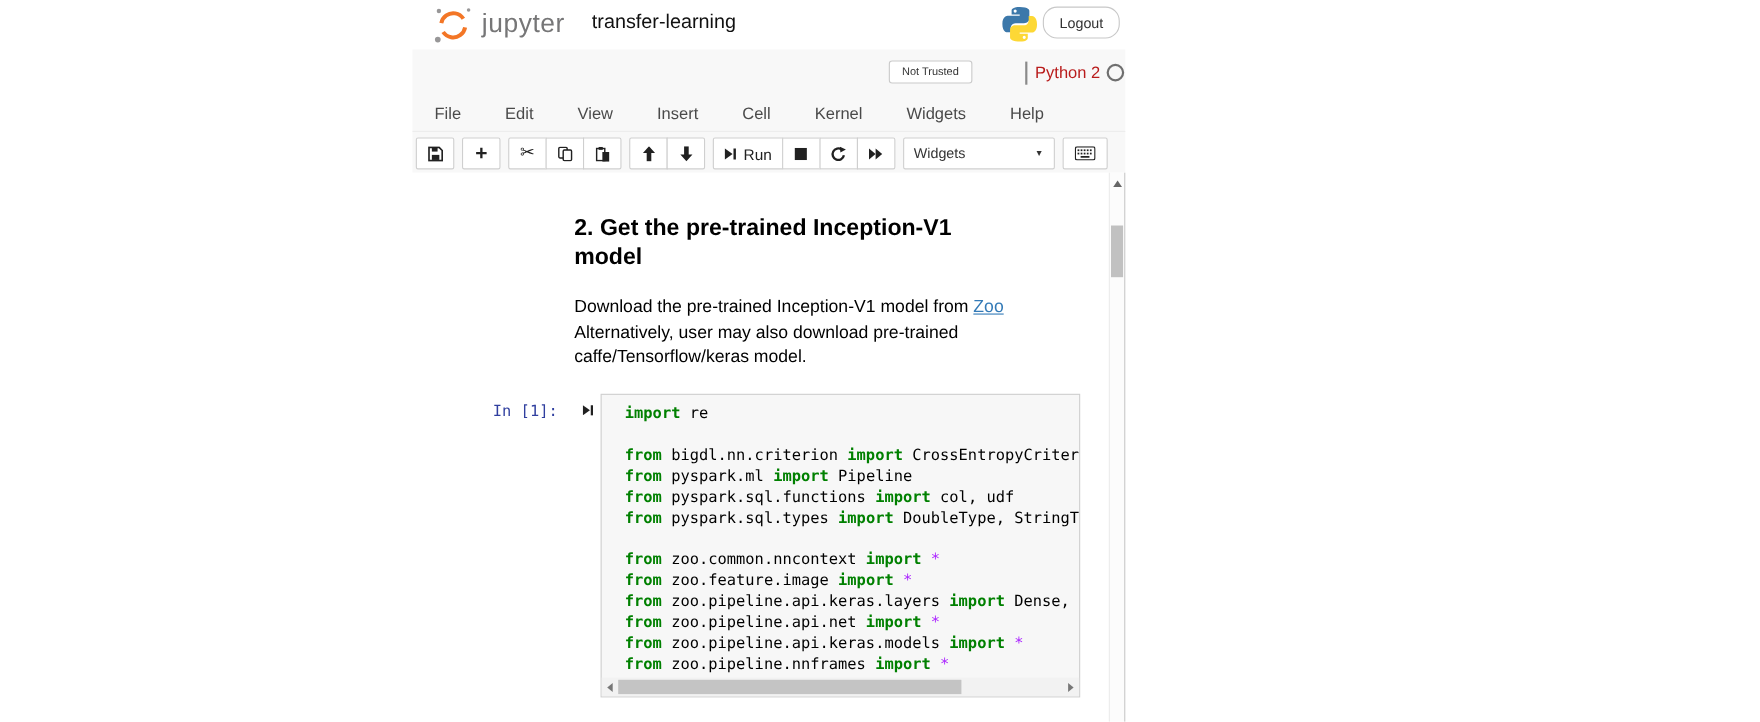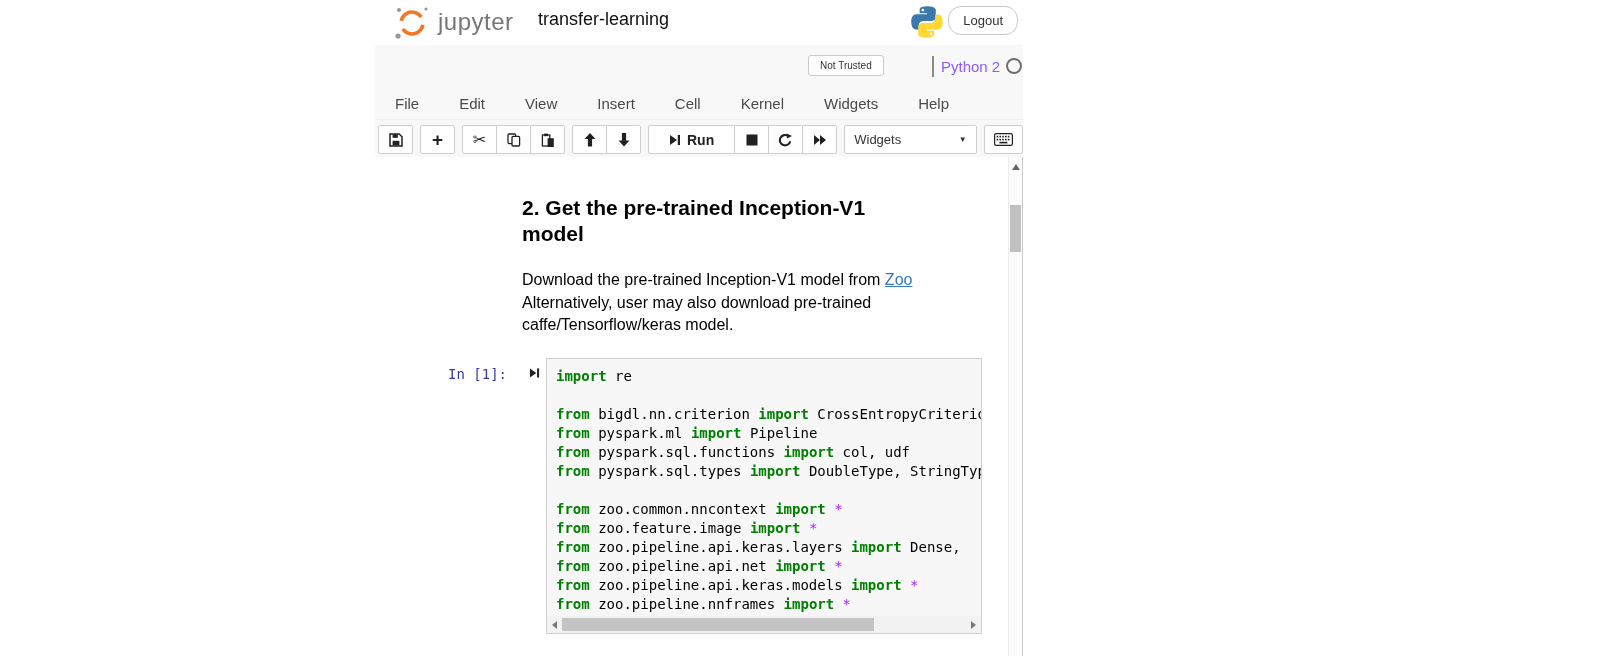--- a/index.html
+++ b/index.html
@@ -13,35 +13,35 @@
   .nb-title{position:absolute;left:147px;top:9px;font-size:18px;color:#111;}
   .py-logo{position:absolute;left:518px;top:4px;width:36px;height:36px;}
   .logout-btn{position:absolute;right:5px;top:6px;padding:6px 14px;font-size:13px;color:#333;
     background:#fff;border:1px solid #c8c8c8;border-radius:13px;cursor:pointer;}
 
   
   .band{position:absolute;top:45px;left:0;right:0;height:112px;background:#f8f8f8;}
   .trust-btn{position:absolute;left:433px;top:10px;padding:4px 11px;font-size:10px;color:#333;
     background:#fff;border:1px solid #cacaca;border-radius:3px;cursor:default;}
   .kernel-sep{position:absolute;left:557px;top:11px;width:2px;height:21px;background:#8a8a8a;}
-  .kernel-name{position:absolute;left:566px;top:13px;font-size:15px;color:#8b5cf6;}
+  .kernel-name{position:absolute;left:566px;top:13px;font-size:15px;color:#b91c1c;}
   .kernel-circle{position:absolute;left:631px;top:13px;width:12px;height:12px;border:2px solid #6f6f6f;border-radius:50%;background:#f8f8f8;}
 
   .menu-row{position:absolute;top:42px;left:0;right:0;height:33px;display:flex;align-items:center;
     padding-left:20px;gap:40px;border-bottom:1px solid #ededed;box-sizing:border-box;}
   .menu-item{font-size:15px;color:#4a4a4a;cursor:pointer;}
 
   .toolbar{position:absolute;top:79px;left:3px;right:0;height:31px;display:flex;align-items:center;gap:7px;}
   .tb-group{display:flex;}
   .tb-btn{height:27px;min-width:31px;background:#fff;border:1px solid #cfcfcf;border-radius:2px;
     display:flex;align-items:center;justify-content:center;color:#212121;cursor:pointer;box-sizing:content-box;padding:0 1px;}
   .tb-group .tb-btn{border-radius:0;margin-left:-1px;}
   .tb-group .tb-btn:first-child{border-radius:2px 0 0 2px;margin-left:0;}
   .tb-group .tb-btn:last-child{border-radius:0 2px 2px 0;}
-  .tb-run{padding:0 20px;gap:6px;font-size:14px;font-weight:bold;}
+  .tb-run{padding:0 9px;gap:6px;font-size:14px;}
   .tb-plus{font-size:19px;font-weight:bold;line-height:1;}
   .tb-scissors{font-size:16px;line-height:1;}
   .cell-type-select{width:118px;height:27px;background:#fff;border:1px solid #cfcfcf;border-radius:2px;
     display:flex;align-items:center;justify-content:space-between;padding:0 9px;font-size:13px;color:#333;cursor:pointer;}
   .caret{font-size:8px;color:#333;}
   .tb-kbd{width:37px;}
 
   
   .notebook{position:absolute;top:157px;left:0;right:0;height:499px;background:#fff;}
   .nb-scrollbar{position:absolute;right:0;top:0;width:15px;height:499px;background:#fcfcfc;
@@ -56,21 +56,21 @@
   .md-link{color:#337ab7;text-decoration:underline;cursor:pointer;}
 
   .code-cell{position:absolute;left:0;top:200px;right:15px;height:278px;}
   .in-prompt{position:absolute;left:73px;top:9px;font-family:"DejaVu Sans Mono","Liberation Mono",monospace;
     font-size:14px;color:#303F9F;white-space:pre;text-align:right;}
   .run-indicator{position:absolute;left:154px;top:10px;}
   .code-box{position:absolute;left:171px;top:1px;width:436px;height:276px;border:1px solid #cfcfcf;
     background:#f7f7f7;box-sizing:border-box;}
   .code-area{position:absolute;top:0;left:0;right:0;bottom:17px;overflow:hidden;padding:8px 0 0 9px;
     font-family:"DejaVu Sans Mono","Liberation Mono",monospace;font-size:14px;line-height:19px;color:#000;}
-  .code-line{white-space:pre;height:19px;}
+  .code-line{white-space:pre;height:19px;margin-left:12px;}
   .tok-kw{color:#008000;font-weight:bold;}
   .tok-op{color:#AA22FF;}
   .hscroll{position:absolute;left:0;right:0;bottom:0;height:17px;background:#f2f2f2;}
   .hscroll-thumb{position:absolute;left:15px;top:2px;width:312px;height:13px;background:#c4c4c4;}
   .hs-arrow-left{position:absolute;left:5px;top:5px;width:0;height:0;
     border-top:4px solid transparent;border-bottom:4px solid transparent;border-right:5px solid #777;}
   .hs-arrow-right{position:absolute;right:5px;top:5px;width:0;height:0;
     border-top:4px solid transparent;border-bottom:4px solid transparent;border-left:5px solid #777;}
 
   .icon-svg{display:block;}

